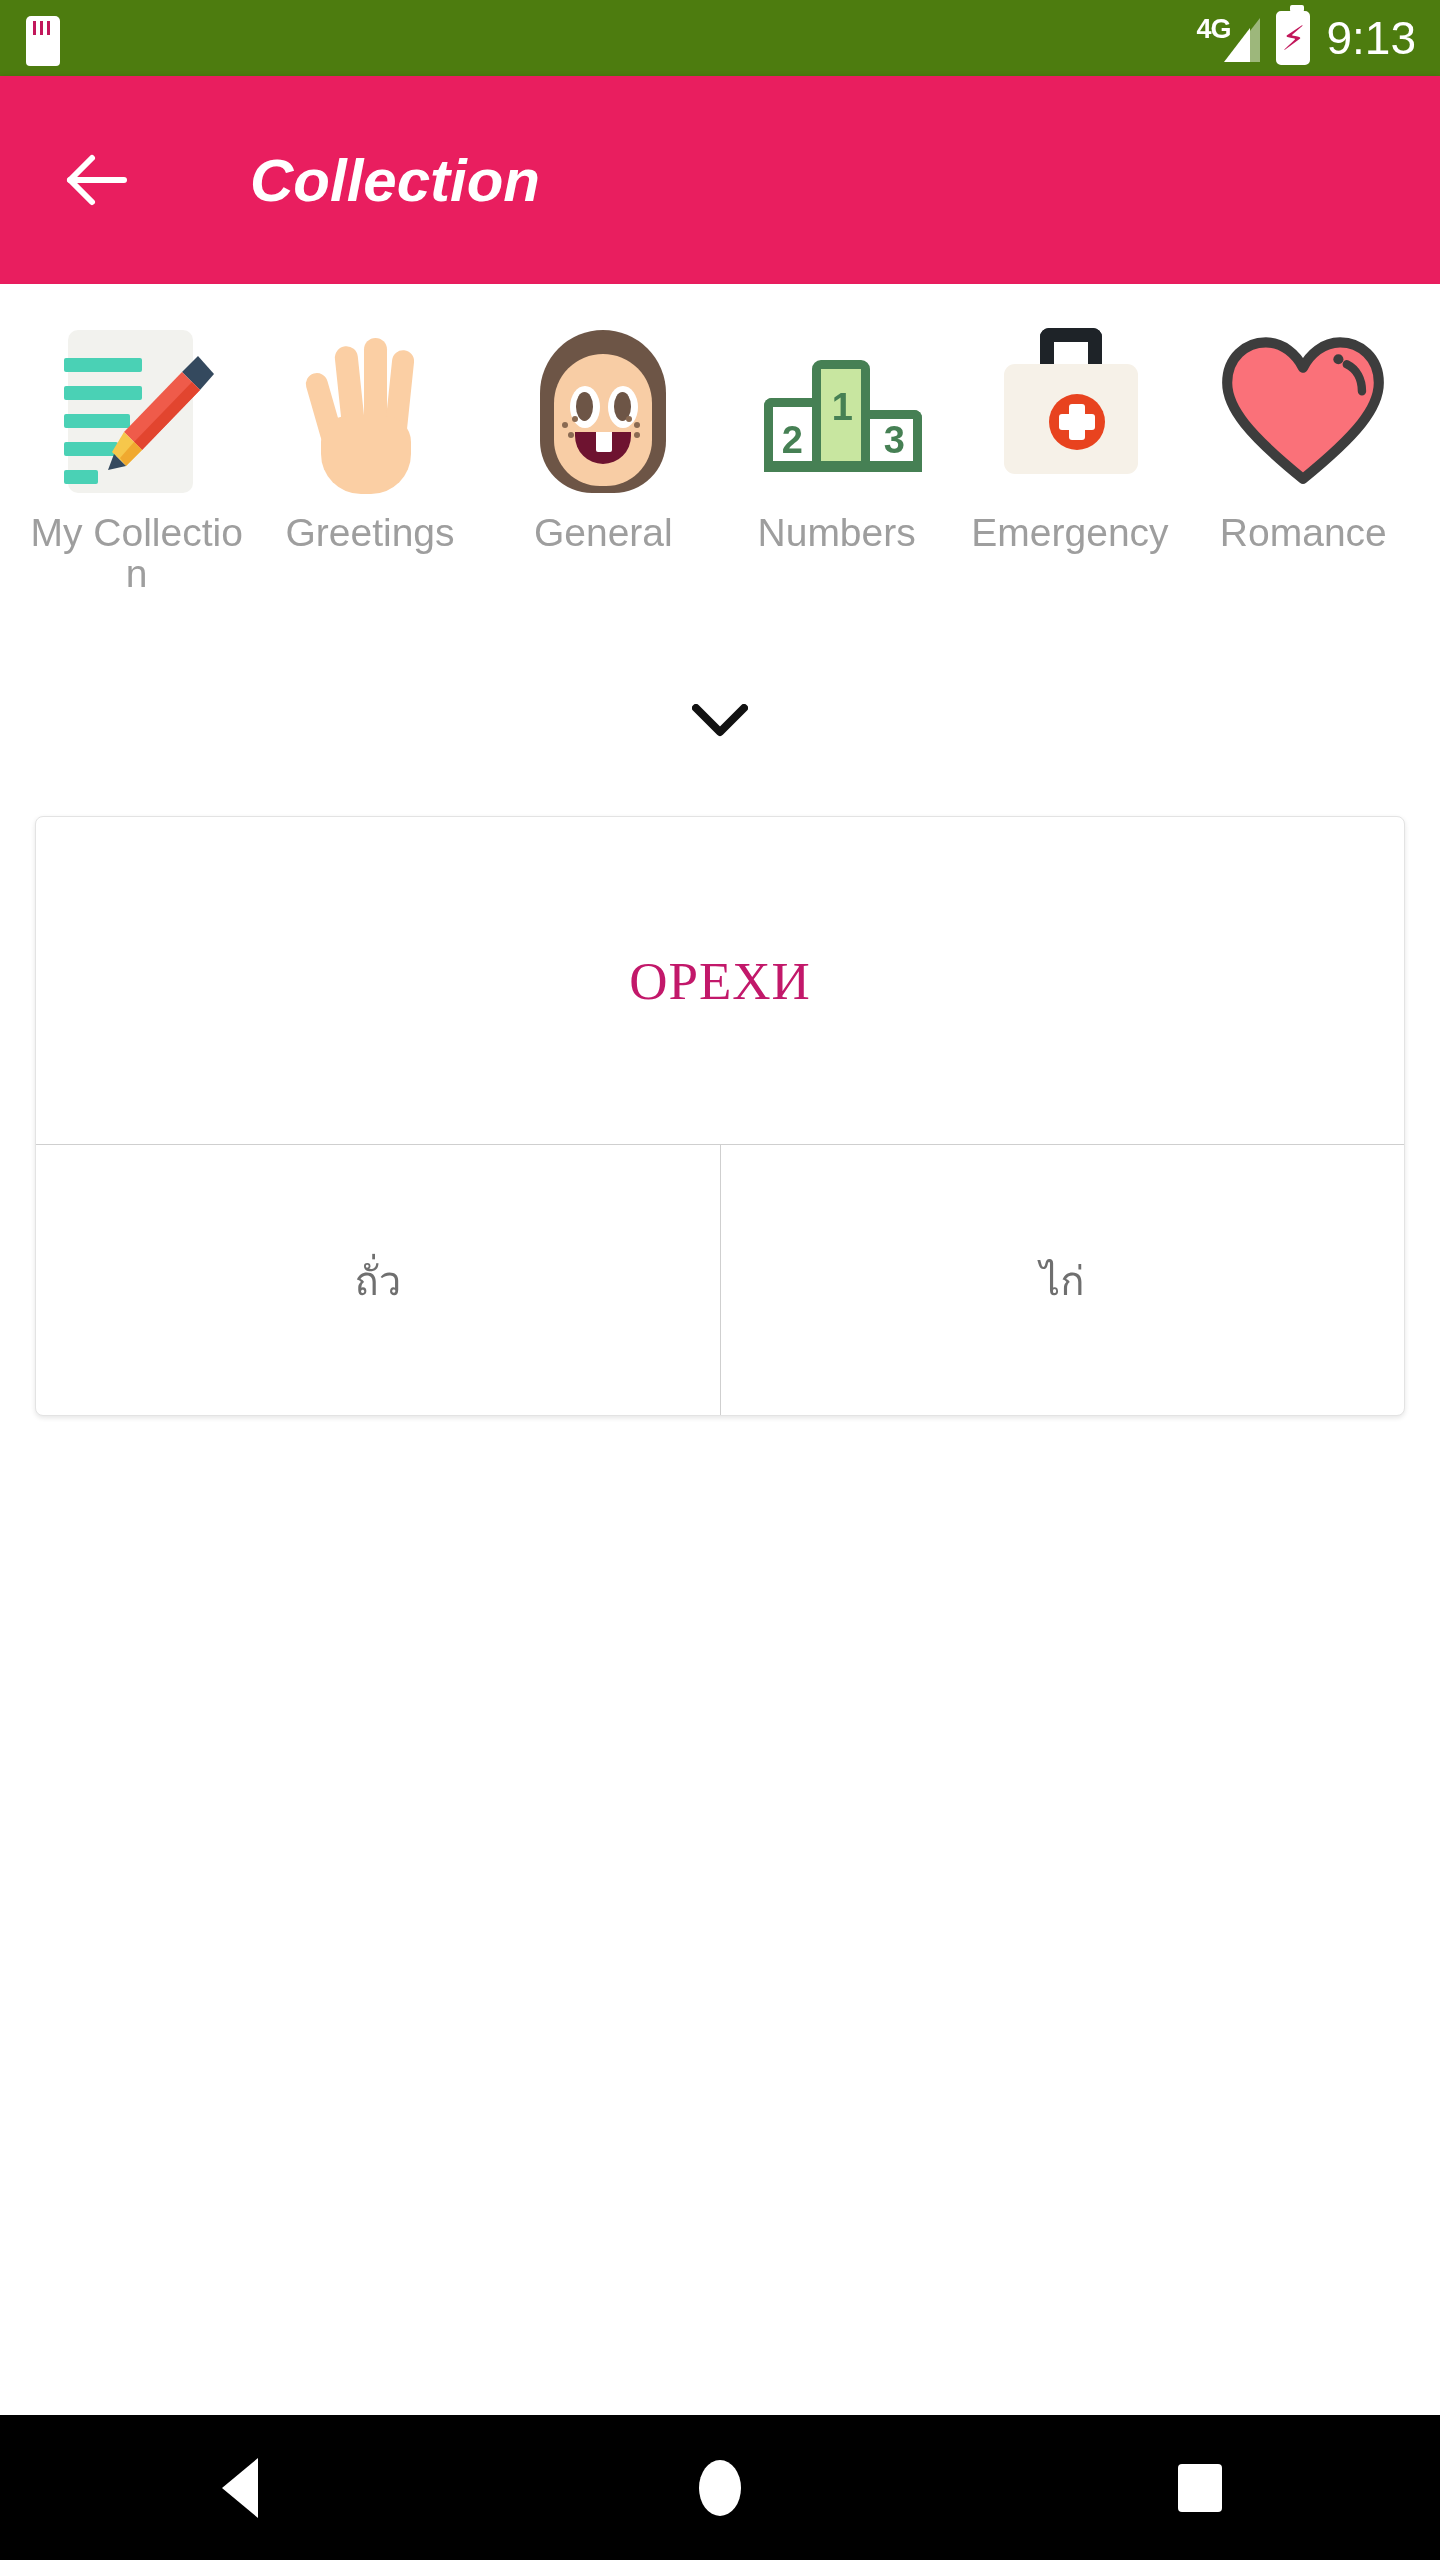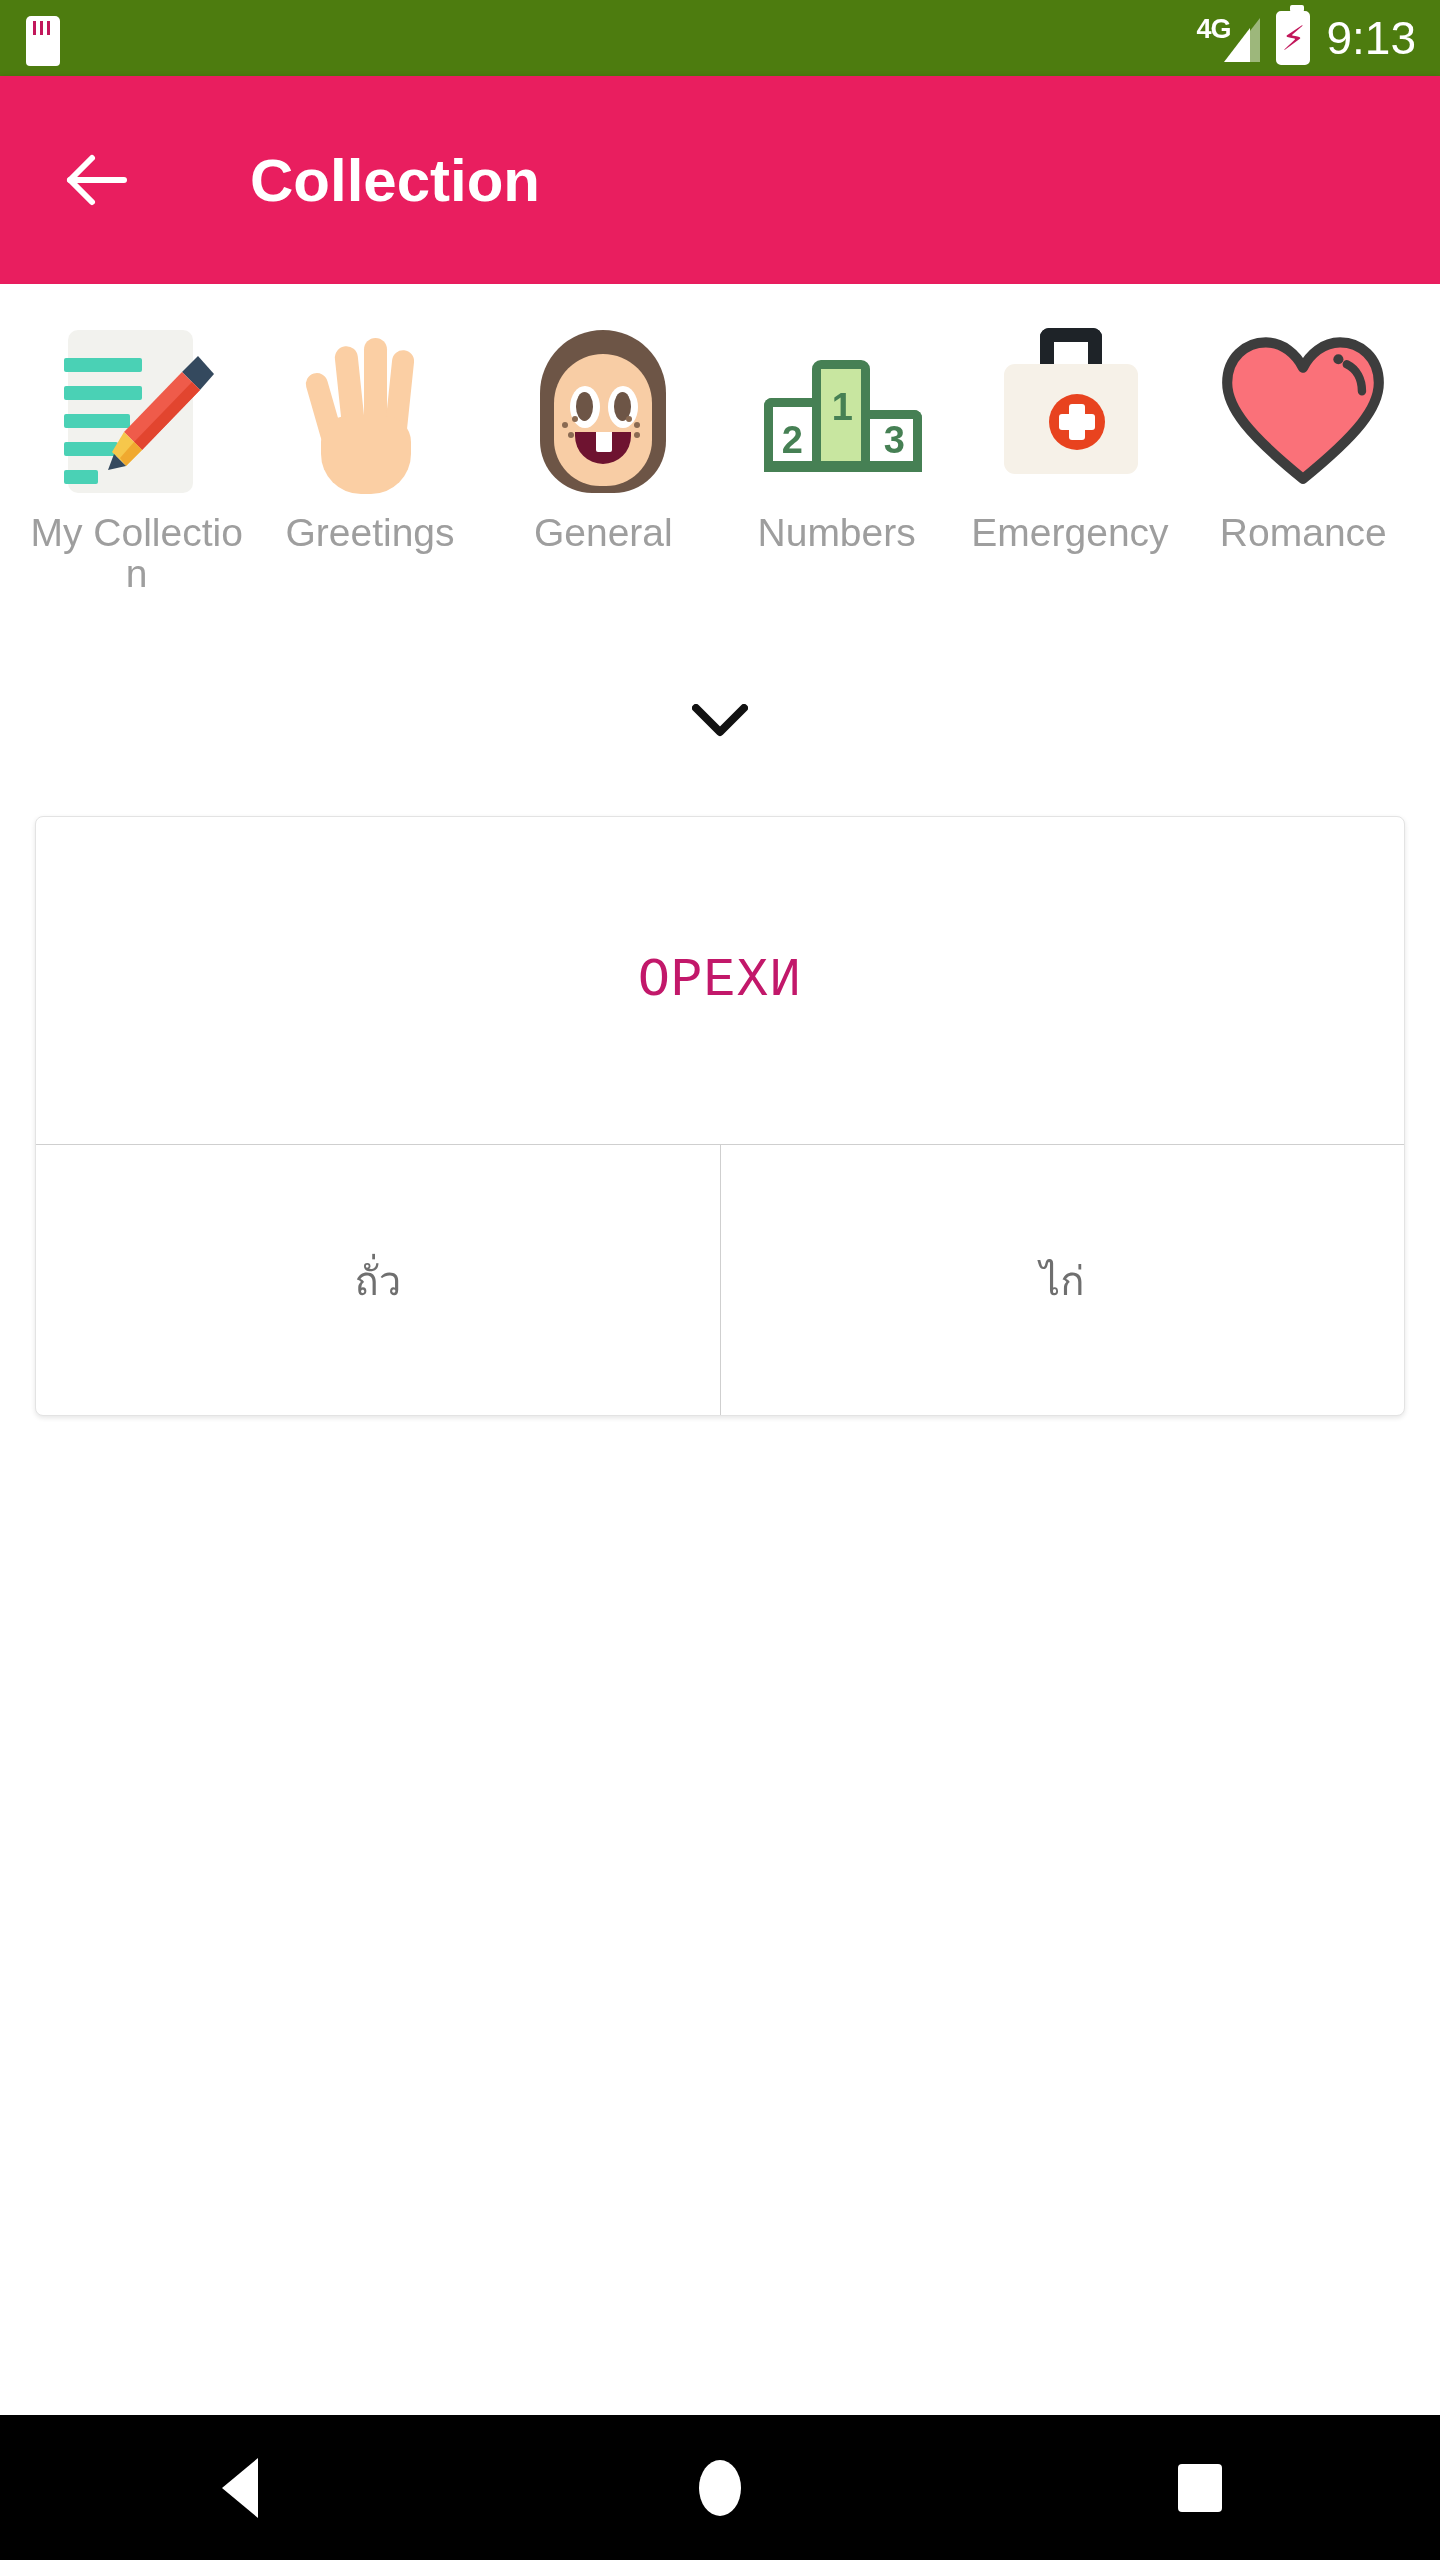--- a/index.html
+++ b/index.html
@@ -80,20 +80,21 @@
   }
   .back-btn{
     position:absolute; left:60px; top:50%; transform:translateY(-50%);
     width:80px; height:80px; display:flex; align-items:center; justify-content:center;
     cursor:pointer;
   }
   .appbar-title{
     position:absolute; left:250px; top:50%; transform:translateY(-50%);
     color:#ffffff; font-size:60px; font-weight:bold;
     font-family:"Liberation Sans", sans-serif;
+    font-style:italic;
   }
 
   
   .cat-panel{
     position:absolute; left:0; top:284px; width:1440px; height:490px;
     background:#ffffff;
     box-shadow:0 3px 5px rgba(0,0,0,0.10);
   }
   .cat-row{
     position:absolute; left:0; top:40px; width:1440px;
@@ -192,21 +193,21 @@
     box-shadow:0 2px 5px rgba(0,0,0,0.10);
     overflow:hidden;
   }
   .card-top{
     position:absolute; left:0; top:0; width:100%; height:328px;
     display:flex; align-items:center; justify-content:center;
     border-bottom:1px solid #cfcfcf;
   }
   .card-word{
     color:#c2186a; font-size:53px; letter-spacing:1px;
-    font-family:Liberation Mono, monospace;
+    font-family:Liberation Serif, serif;
   }
   .card-bottom{
     position:absolute; left:0; top:328px; width:100%; height:271px;
     display:flex;
   }
   .card-cell{
     flex:1; display:flex; align-items:center; justify-content:center;
     color:#6f6f6f; font-size:40px;
     font-family:"DejaVu Sans", sans-serif;
     cursor:pointer;

